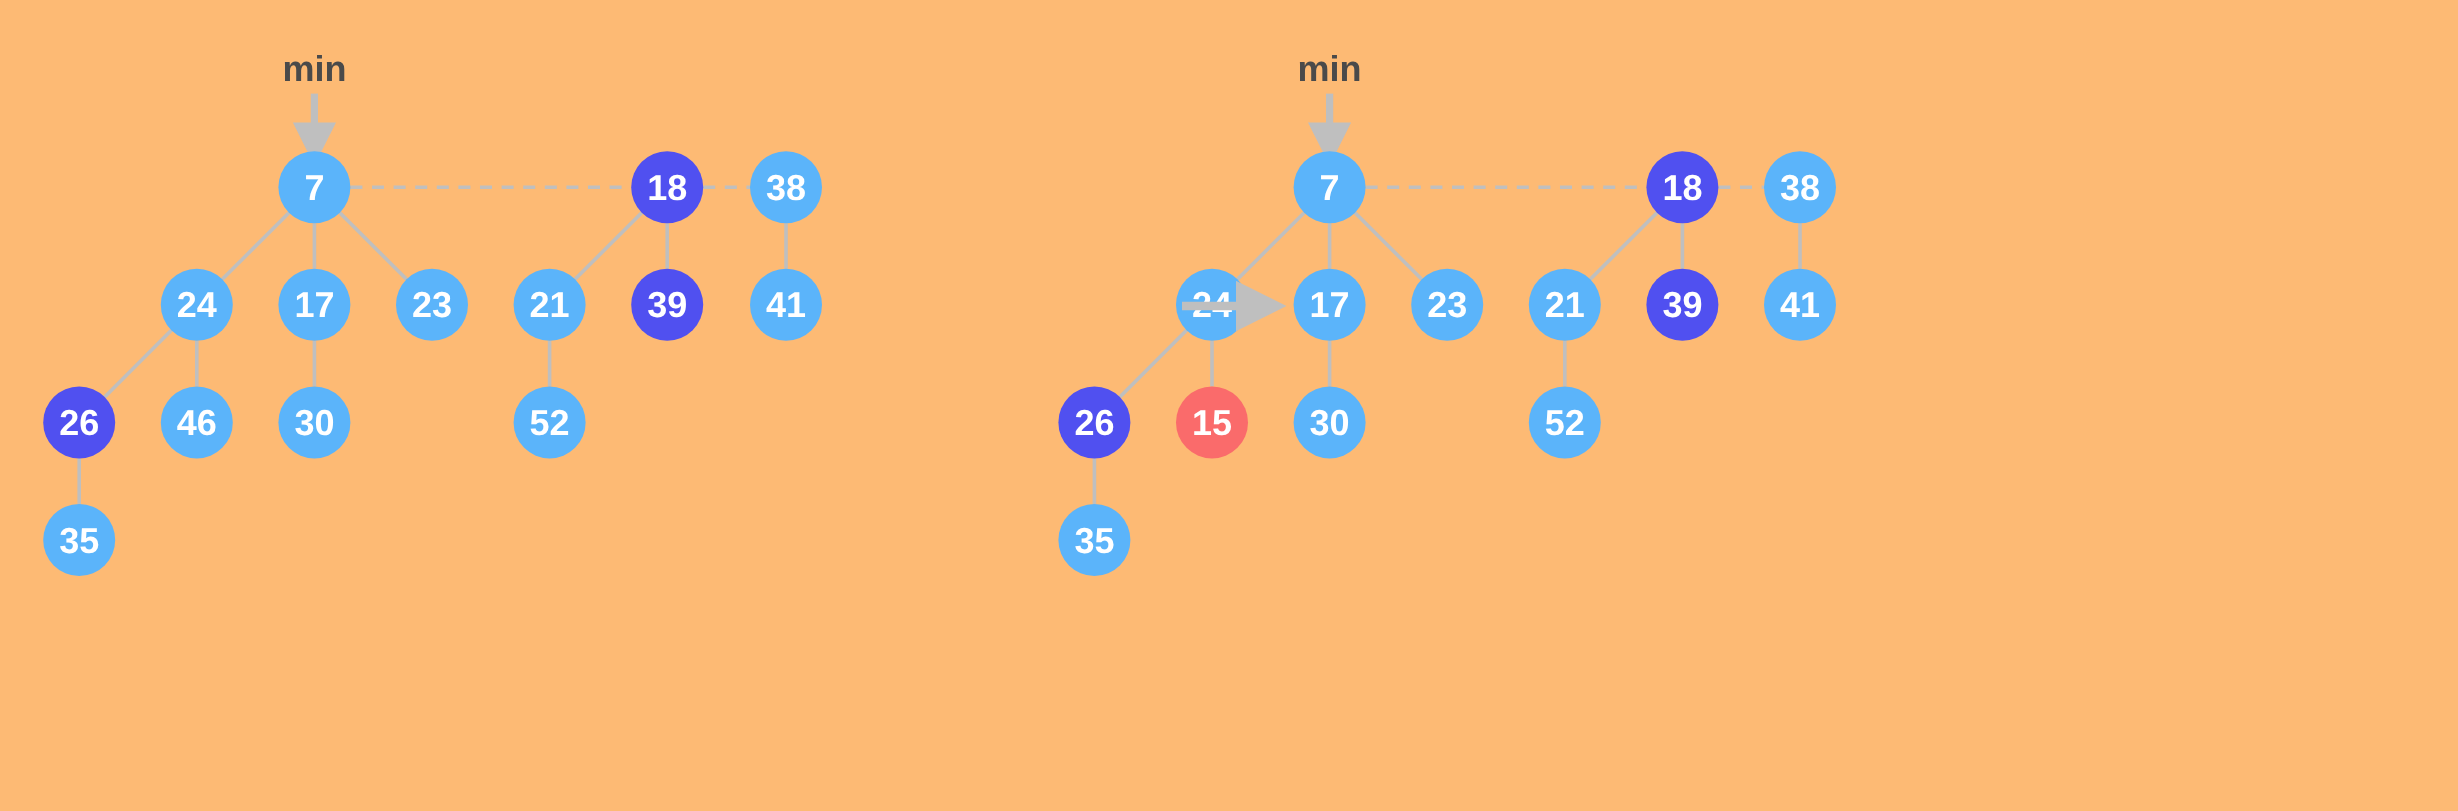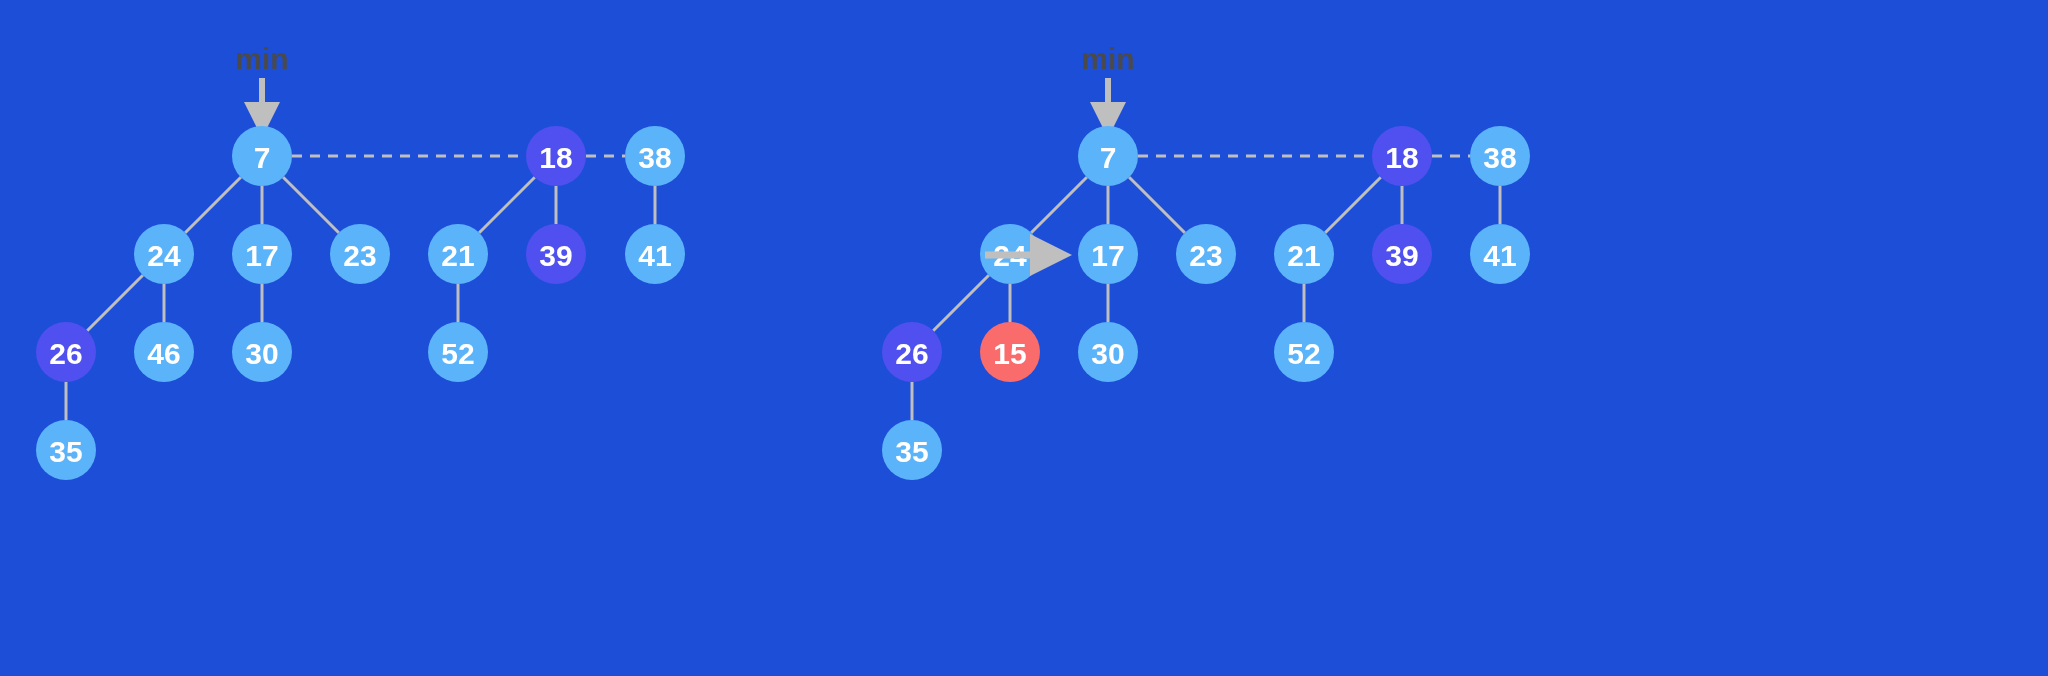--- a/index.html
+++ b/index.html
@@ -1,17 +1,17 @@
 <!DOCTYPE html>
 <html><head>
 <meta charset="utf-8">
 <style>
   html,body{margin:0;padding:0;background:#000;}
   body{width:2048px;height:676px;overflow:hidden;font-family:"Liberation Sans",sans-serif;}
-  #stage{position:relative;width:2048px;height:676px;background:#1d4ed8;}
+  #stage{position:relative;width:2048px;height:676px;background:#fdba74;}
   svg.layer{position:absolute;left:0;top:0;width:2048px;height:676px;}
   .node-text{
     font-family:"Liberation Sans",sans-serif;
     font-weight:bold;
     fill:#ffffff;
     text-anchor:middle;
     dominant-baseline:central;
   }
   .minlabel{
     font-family:"Liberation Sans",sans-serif;

